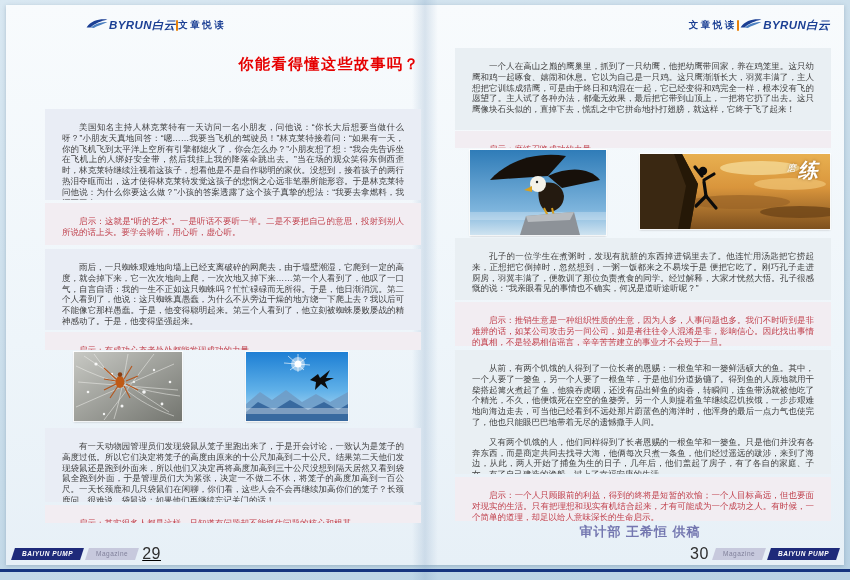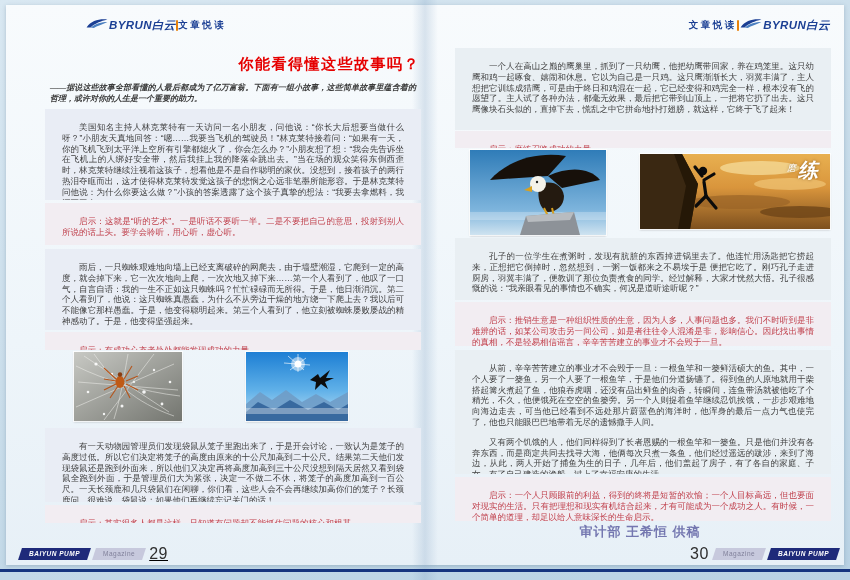--- a/index.html
+++ b/index.html
@@ -43,21 +43,21 @@
     font-family:"DejaVu Serif","Liberation Serif",serif;text-shadow:0 0 3px rgba(90,50,0,.6);line-height:1;}
   .climb-overlay .sm{font-size:9px;vertical-align:6px;margin-right:2px;}
   .climb-overlay .lg{font-size:20px;font-weight:bold;}
 
   
   .credit{position:absolute;left:455px;top:523px;width:370px;text-align:center;
     font-size:13px;font-weight:bold;color:#7477b0;letter-spacing:1px;}
 
   
   .footer{position:absolute;top:545px;display:flex;align-items:center;gap:5px;}
-  .footer-left{left:20px;text-decoration:underline;}
+  .footer-left{left:13px;text-decoration:underline;}
   .footer-right{right:12px;}
   .badge{transform:skewX(-18deg);padding:2px 9px;font-size:6.5px;line-height:8px;white-space:nowrap;}
   .badge>span{display:inline-block;transform:skewX(18deg);}
   .badge-navy{background:#1e2a7a;color:#ffffff;font-weight:bold;font-style:italic;letter-spacing:.5px;}
   .badge-light{background:#c7c9dd;color:#80809a;letter-spacing:.5px;}
   .pageno{font-size:16px;color:#2e2e2e;letter-spacing:.5px;}
 </style>
 </head>
 <body>
 
@@ -83,21 +83,20 @@
     <span>
       <svg width="24" height="13" viewBox="0 0 30 16">
         <path d="M2,13 C8,4 18,2 28,3 C20,5 12,8 7,13 Z" fill="#1b3f94"></path>
         <path d="M7,13 C13,8 21,6 28,6 C21.5,9 15,11 11,13.5 Z" fill="#4a7fc0"></path>
       </svg>
     </span>
     <span class="brand">BYRUN白云</span>
   </div>
 
   <div class="title">你能看得懂这些故事吗？</div>
-  <div class="subtitle">——据说这些故事全部看懂的人最后都成为了亿万富翁。下面有一组小故事，这些简单故事里蕴含着的哲理，或许对你的人生是一个重要的助力。</div>
 
   <div class="story" style="left:45px;top:109px;width:376px;height:91px;">
     <p>美国知名主持人林克莱特有一天访问一名小朋友，问他说：“你长大后想要当做什么呀？”小朋友天真地回答：“嗯……我要当飞机的驾驶员！”林克莱特接着问：“如果有一天，你的飞机飞到太平洋上空所有引擎都熄火了，你会怎么办？”小朋友想了想：“我会先告诉坐在飞机上的人绑好安全带，然后我挂上我的降落伞跳出去。”当在场的观众笑得东倒西歪时，林克莱特继续注视着这孩子，想看他是不是自作聪明的家伙。没想到，接着孩子的两行热泪夺眶而出，这才使得林克莱特发觉这孩子的悲悯之心远非笔墨所能形容。于是林克莱特问他说：为什么你要这么做？”小孩的答案透露了这个孩子真挚的想法：“我要去拿燃料，我还要回来!!!”</p>
   </div>
   <div class="tip" style="left:45px;top:203px;width:376px;height:42px;">
     <p>启示：这就是“听的艺术”。一是听话不要听一半。二是不要把自己的意思，投射到别人所说的话上头。要学会聆听，用心听，虚心听。</p>
   </div>
   <div class="story" style="left:45px;top:249px;width:376px;height:81px;">
     <p>雨后，一只蜘蛛艰难地向墙上已经支离破碎的网爬去，由于墙壁潮湿，它爬到一定的高度，就会掉下来，它一次次地向上爬，一次次地又掉下来……第一个人看到了，他叹了一口气，自言自语：我的一生不正如这只蜘蛛吗？忙忙碌碌而无所得。于是，他日渐消沉。第二个人看到了，他说：这只蜘蛛真愚蠢，为什么不从旁边干燥的地方绕一下爬上去？我以后可不能像它那样愚蠢。于是，他变得聪明起来。第三个人看到了，他立刻被蜘蛛屡败屡战的精神感动了。于是，他变得坚强起来。</p>
   </div>
@@ -241,21 +240,21 @@
       </div>
     </div>
 
     <div class="story" style="left:455px;top:238px;width:376px;height:62px;">
       <p>孔子的一位学生在煮粥时，发现有肮脏的东西掉进锅里去了。他连忙用汤匙把它捞起来，正想把它倒掉时，忽然想到，一粥一饭都来之不易埃于是 便把它吃了。刚巧孔子走进厨房，羽翼丰满了，便教训了那位负责煮食的同学。经过解释，大家才恍然大悟。孔子很感慨的说：“我亲眼看见的事情也不确实，何况是道听途听呢？”</p>
     </div>
     <div class="tip" style="left:455px;top:302px;width:376px;height:44px;">
       <p>启示：推销生意是一种组织性质的生意，因为人多，人事问题也多。我们不时听到是非难辨的话，如某公司攻击另一间公司，如是者往往令人混淆是非，影响信心。因此找出事情的真相，不是轻易相信谣言，辛辛苦苦建立的事业才不会毁于一旦。</p>
     </div>
     <div class="story" style="left:455px;top:350px;width:376px;height:124px;">
-      <p>从前，辛辛苦苦建立的事业才不会毁于一旦：一根鱼竿和一篓鲜活硕大的鱼。其中，一个人要了一篓鱼，另一个人要了一根鱼竿，于是他们分道扬镳了。得到鱼的人原地就用干柴搭起篝火煮起了鱼，他狼吞虎咽，还没有品出鲜鱼的肉香，转瞬间，连鱼带汤就被他吃了个精光，不久，他便饿死在空空的鱼篓旁。另一个人则提着鱼竿继续忍饥挨饿，一步步艰难地向海边走去，可当他已经看到不远处那片蔚蓝色的海洋时，他浑身的最后一点力气也使完了，他也只能眼巴巴地带着无尽的遗憾撒手人间。</p>
+      <p>从前，有两个饥饿的人得到了一位长者的恩赐：一根鱼竿和一篓鲜活硕大的鱼。其中，一个人要了一篓鱼，另一个人要了一根鱼竿，于是他们分道扬镳了。得到鱼的人原地就用干柴搭起篝火煮起了鱼，他狼吞虎咽，还没有品出鲜鱼的肉香，转瞬间，连鱼带汤就被他吃了个精光，不久，他便饿死在空空的鱼篓旁。另一个人则提着鱼竿继续忍饥挨饿，一步步艰难地向海边走去，可当他已经看到不远处那片蔚蓝色的海洋时，他浑身的最后一点力气也使完了，他也只能眼巴巴地带着无尽的遗憾撒手人间。</p>
       <p>又有两个饥饿的人，他们同样得到了长者恩赐的一根鱼竿和一篓鱼。只是他们并没有各奔东西，而是商定共同去找寻大海，他俩每次只煮一条鱼，他们经过遥远的跋涉，来到了海边，从此，两人开始了捕鱼为生的日子，几年后，他们盖起了房子，有了各自的家庭、子女，有了自己建造的渔船，过上了幸福安康的生活。</p>
     </div>
     <div class="tip" style="left:455px;top:477px;width:376px;height:44px;">
       <p>启示：一个人只顾眼前的利益，得到的终将是短暂的欢愉；一个人目标高远，但也要面对现实的生活。只有把理想和现实有机结合起来，才有可能成为一个成功之人。有时候，一个简单的道理，却足以给人意味深长的生命启示。</p>
     </div>
     <div class="credit">审计部 王希恒 供稿</div>
   </div>
 
   <div class="footer footer-left">
     <span class="badge badge-navy"><span>BAIYUN PUMP</span></span>

